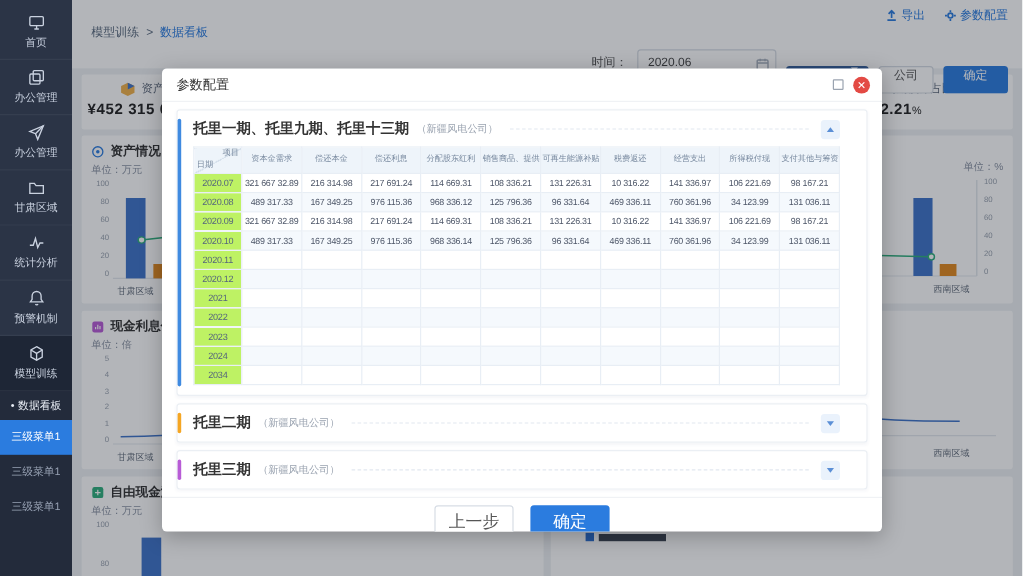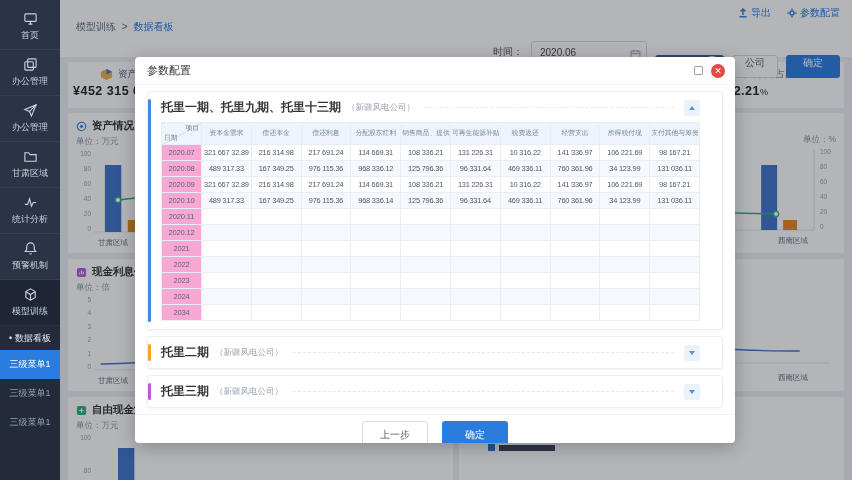--- a/index.html
+++ b/index.html
@@ -92,25 +92,25 @@
   .chev-down::after { top:6px; border-top:4.5px solid #5b8fd6; }
   .section.collapsed { padding-top:7px; padding-bottom:7px; }
 
   table.params { width:100%; border-collapse:collapse; table-layout:fixed; margin-top:6px; }
   .params th, .params td { border:1px solid #e8eef5; text-align:center; padding:0 1px; overflow:hidden; white-space:nowrap; }
   .params thead th { background:#eef4fa; color:#77889e; font-weight:normal; font-size:6.8px; line-height:1.3; height:22px; }
   .params th.corner { width:40px; position:relative; background-image:linear-gradient(to bottom right, transparent calc(50% - 0.5px), #d3deea calc(50% - 0.5px), #d3deea calc(50% + 0.5px), transparent calc(50% + 0.5px)); }
   .params th.corner .ct { position:absolute; right:2px; top:1px; font-size:6.8px; }
   .params th.corner .cb { position:absolute; left:2px; bottom:1px; font-size:6.8px; }
   .params tbody td { height:16px; font-size:7.4px; color:#4d5668; letter-spacing:-0.2px; }
-  .params tbody td.date { background:#f9a8d4; color:#55657d; font-size:7.6px; }
+  .params tbody td.date { background:#bef264; color:#55657d; font-size:7.6px; }
   .params tbody tr:nth-child(even) td:not(.date) { background:#f5f9fd; }
 
   .modal-footer { flex:none; border-top:1px solid #f0f2f5; margin:0 -12px; padding:6px 0 0; display:flex; justify-content:center; gap:14px; }
-  .m-btn { width:66px; height:28px; border-radius:3px; font-size:10px; display:flex; align-items:center; justify-content:center; cursor:pointer; }
+  .m-btn { width:66px; height:28px; border-radius:3px; font-size:14px; display:flex; align-items:center; justify-content:center; cursor:pointer; }
   .m-btn-prev { background:#fff; border:1px solid #d7dde5; color:#555; }
   .m-btn-ok { background:#2b7cdf; color:#fff; }
 </style>
 </head>
 <body>
 
 <div class="app">
 
   <div class="sidebar">
     <div class="side-item">

